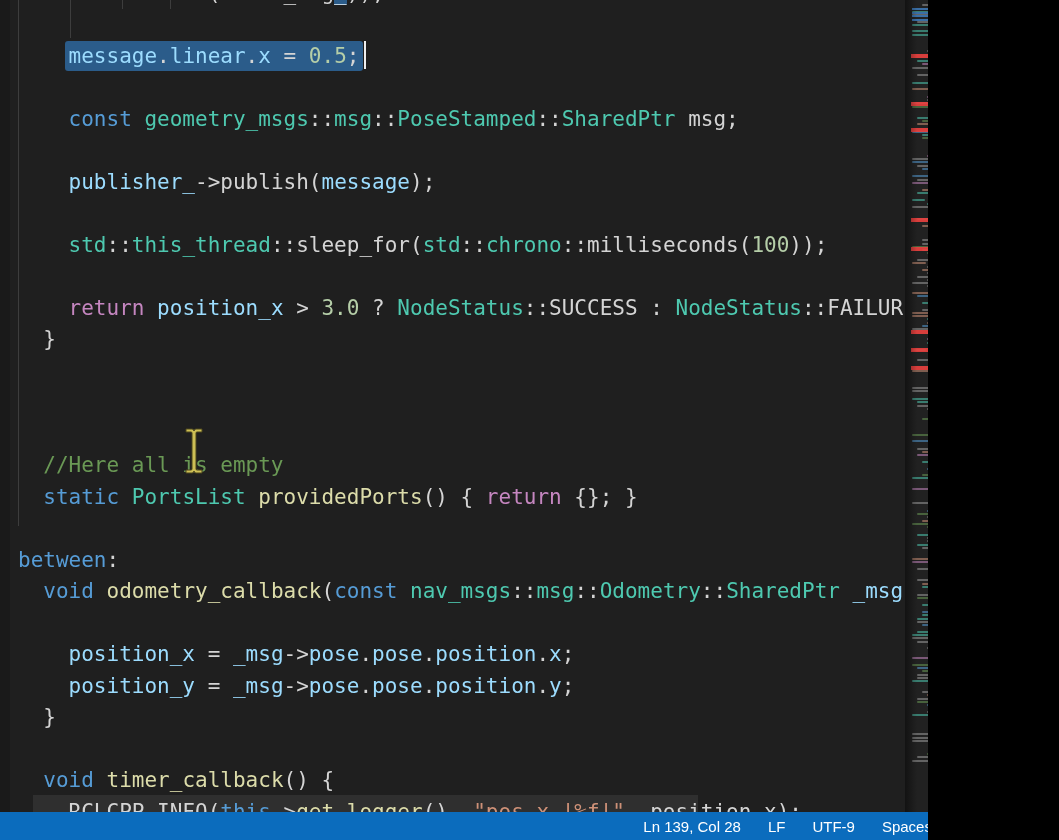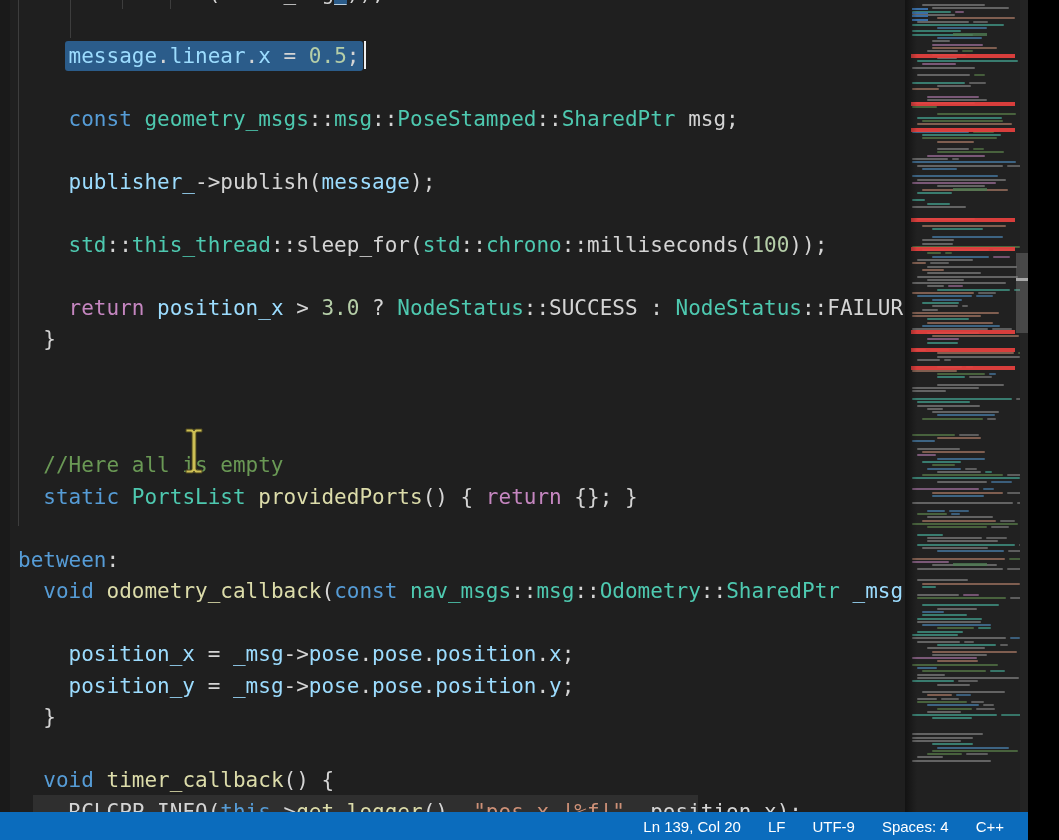--- a/index.html
+++ b/index.html
@@ -1,16 +1,16 @@
 <!DOCTYPE html>
 <html><head>
 <meta charset="utf-8">
 <style>
   html,body{margin:0;padding:0;background:#000;}
-  #window{position:relative;width:1028px;height:840px;overflow:hidden;background:#1f1f1f;
+  #window{position:relative;width:928px;height:840px;overflow:hidden;background:#1f1f1f;
           font-family:"DejaVu Sans Mono",monospace;}
   
   #editor{position:absolute;left:0;top:0;width:905px;height:812px;overflow:hidden;background:#1f1f1f;}
   #left-shade{position:absolute;left:0;top:0;width:10px;height:812px;background:#1a1a1a;}
   .guide{position:absolute;width:1px;background:#3d3d3d;}
   .line{position:absolute;left:18px;height:32px;display:flex;align-items:center;
         white-space:pre;font-size:21px;color:#d4d4d4;}
   .selection{background:#2b5c8a;border-radius:3px;padding:3px 4px;margin:-3px -4px;}
   #cur-line-bg{position:absolute;background:#2f2f2f;}
   #caret{position:absolute;width:2px;background:#eeeeee;}
@@ -363,21 +363,21 @@
         <div class="mm-sep" style="top: 33px;"></div>
         <div class="mm-sep" style="top: 188px;"></div>
         <div class="mm-sep" style="top: 563px;"></div>
       </div>
     <div id="mm-slider" style="top: 253px; height: 80px;"></div>
     <div id="mm-slider-hi" style="top: 278px;"></div>
     <div id="minimap-shadow"></div>
   </div>
 
   <div id="statusbar">
-    <span class="status-item">Ln 139, Col 20</span>
+    <span class="status-item">Ln 139, Col 28</span>
     <span class="status-item">LF</span>
     <span class="status-item">UTF-9</span>
     <span class="status-item">Spaces: 4</span>
     <span class="status-item">C++</span>
     <span id="bell">
       <svg width="19" height="19" viewBox="0 0 24 24">
         <path d="M12 3.2 C8.6 3.2 6.2 5.9 6.2 9.2 V13.4 L4.6 16.2 H19.4 L17.8 13.4 V9.2 C17.8 5.9 15.4 3.2 12 3.2 Z" fill="none" stroke="#ffffff" stroke-width="1.7" stroke-linejoin="round"></path>
         <path d="M9.8 18.6 a2.3 2.3 0 0 0 4.4 0" fill="none" stroke="#ffffff" stroke-width="1.7" stroke-linecap="round"></path>
       </svg>
     </span>

